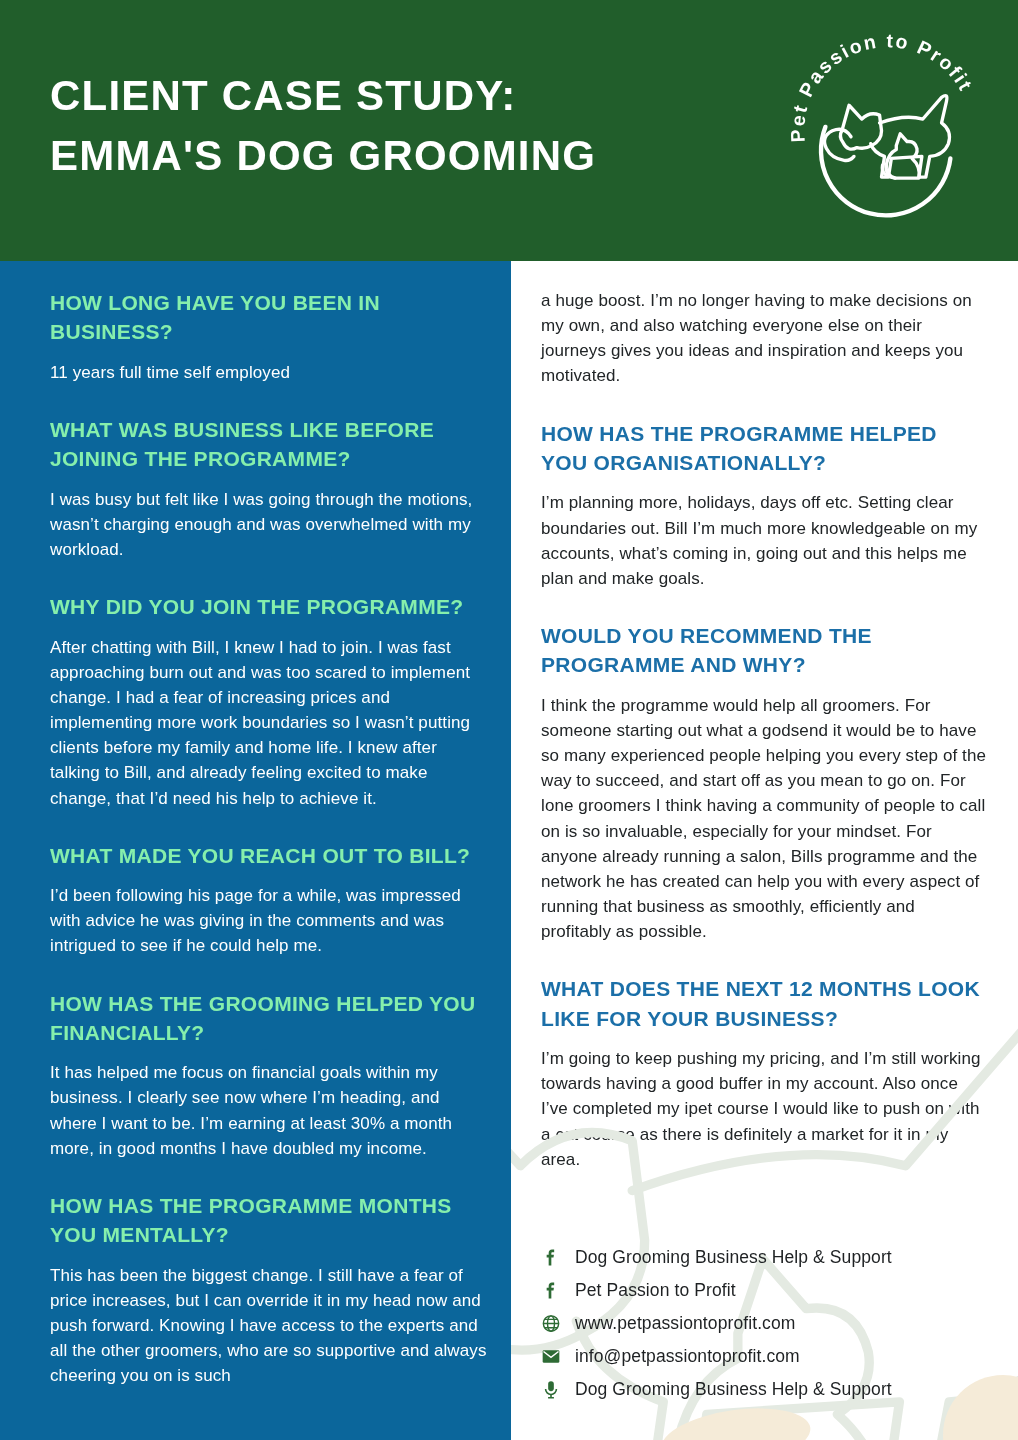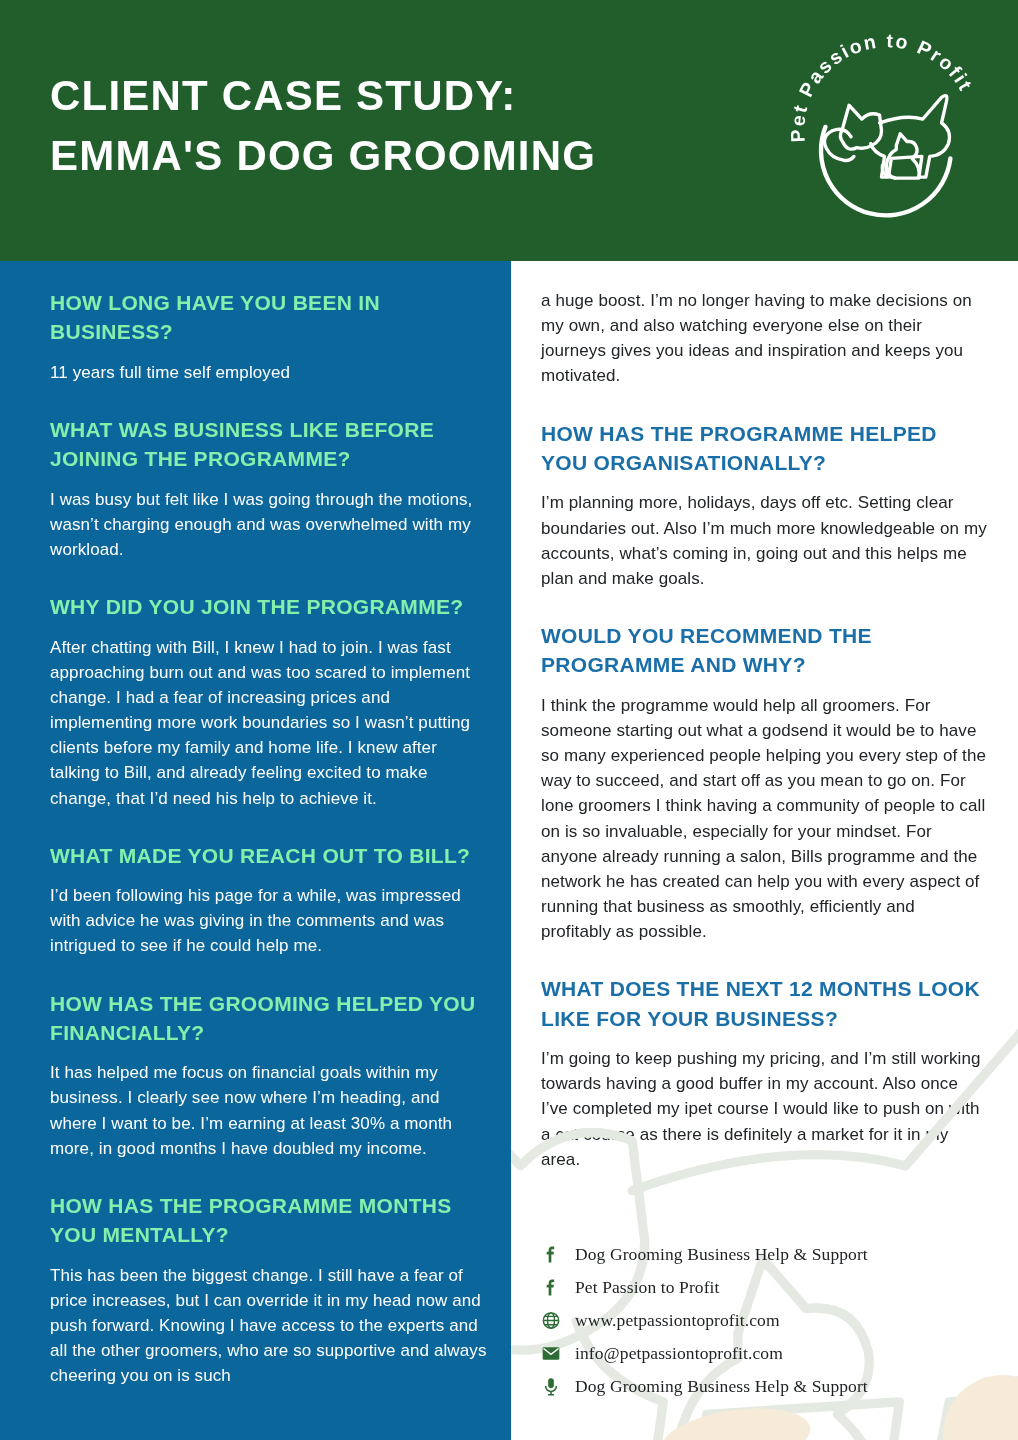--- a/index.html
+++ b/index.html
@@ -43,22 +43,22 @@
   .qa:first-child h2 { margin-top:0; }
   .col-left .qa h2 { color:#86efac; }
   .col-right .qa h2 { color:#1B6FA8; }
   .qa p, .intro {
     font-size:17px; line-height:1.48; letter-spacing:0.1px; font-weight:400;
   }
   .intro { margin-bottom:16px; }
   
   .contact { position:relative; z-index:2; margin-top:72px; }
   .contact-row {
-    display:flex; align-items:flex-start; gap:14px;
-    margin-bottom:9px; min-height:24px;font-family:Liberation Serif, serif;
+    display:flex; align-items:flex-end; gap:14px;
+    margin-bottom:9px; min-height:24px;
   }
   .contact-row .label {
     font-size:17.5px; font-weight:500; color:#1E2123; letter-spacing:0.1px;
   }
   .cicon { width:20px; height:21px; flex:0 0 20px; color:#2E6B35;
     display:flex; align-items:center; justify-content:center; }
   .cicon svg { width:100%; height:100%; }
   
   .watermark {
     position:absolute; right:-130px; bottom:-160px; width:870px; height:620px;
@@ -142,21 +142,21 @@
     <svg class="watermark" viewBox="38 46 140 96" preserveAspectRatio="xMidYMid meet">
       <use href="#pets-art"></use>
     </svg>
     <div class="blob blob-1"></div>
     <div class="blob blob-2"></div>
 
     <p class="intro">a huge boost. I’m no longer having to make decisions on my own, and also watching everyone else on their journeys gives you ideas and inspiration and keeps you motivated.</p>
 
     <div class="qa">
       <h2>HOW HAS THE PROGRAMME HELPED YOU ORGANISATIONALLY?</h2>
-      <p>I’m planning more, holidays, days off etc. Setting clear boundaries out. Also I’m much more knowledgeable on my accounts, what’s coming in, going out and this helps me plan and make goals.</p>
+      <p>I’m planning more, holidays, days off etc. Setting clear boundaries out. Bill I’m much more knowledgeable on my accounts, what’s coming in, going out and this helps me plan and make goals.</p>
     </div>
     <div class="qa">
       <h2>WOULD YOU RECOMMEND THE PROGRAMME AND WHY?</h2>
       <p>I think the programme would help all groomers. For someone starting out what a godsend it would be to have so many experienced people helping you every step of the way to succeed, and start off as you mean to go on. For lone groomers I think having a community of people to call on is so invaluable, especially for your mindset. For anyone already running a salon, Bills programme and the network he has created can help you with every aspect of running that business as smoothly, efficiently and profitably as possible.</p>
     </div>
     <div class="qa">
       <h2>WHAT DOES THE NEXT 12 MONTHS LOOK LIKE FOR YOUR BUSINESS?</h2>
       <p>I’m going to keep pushing my pricing, and I’m still working towards having a good buffer in my account. Also once I’ve completed my ipet course I would like to push on with a cat course as there is definitely a market for it in my area.</p>
     </div>
 

